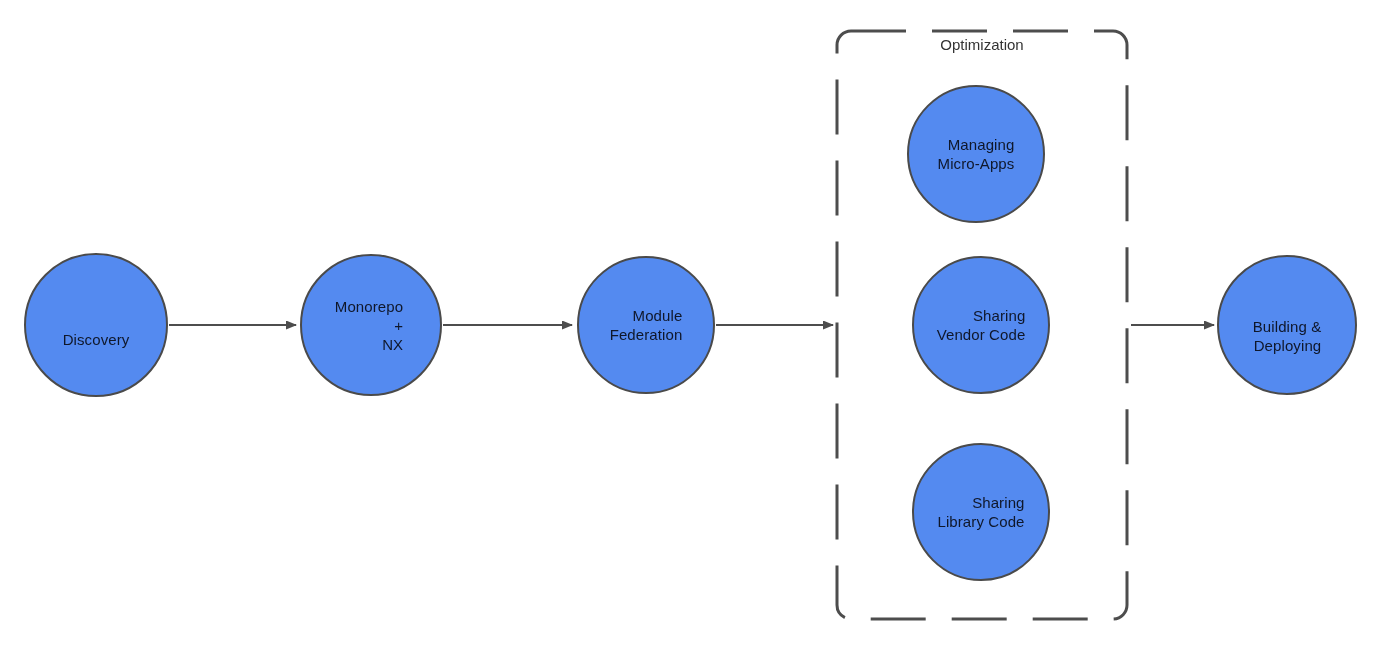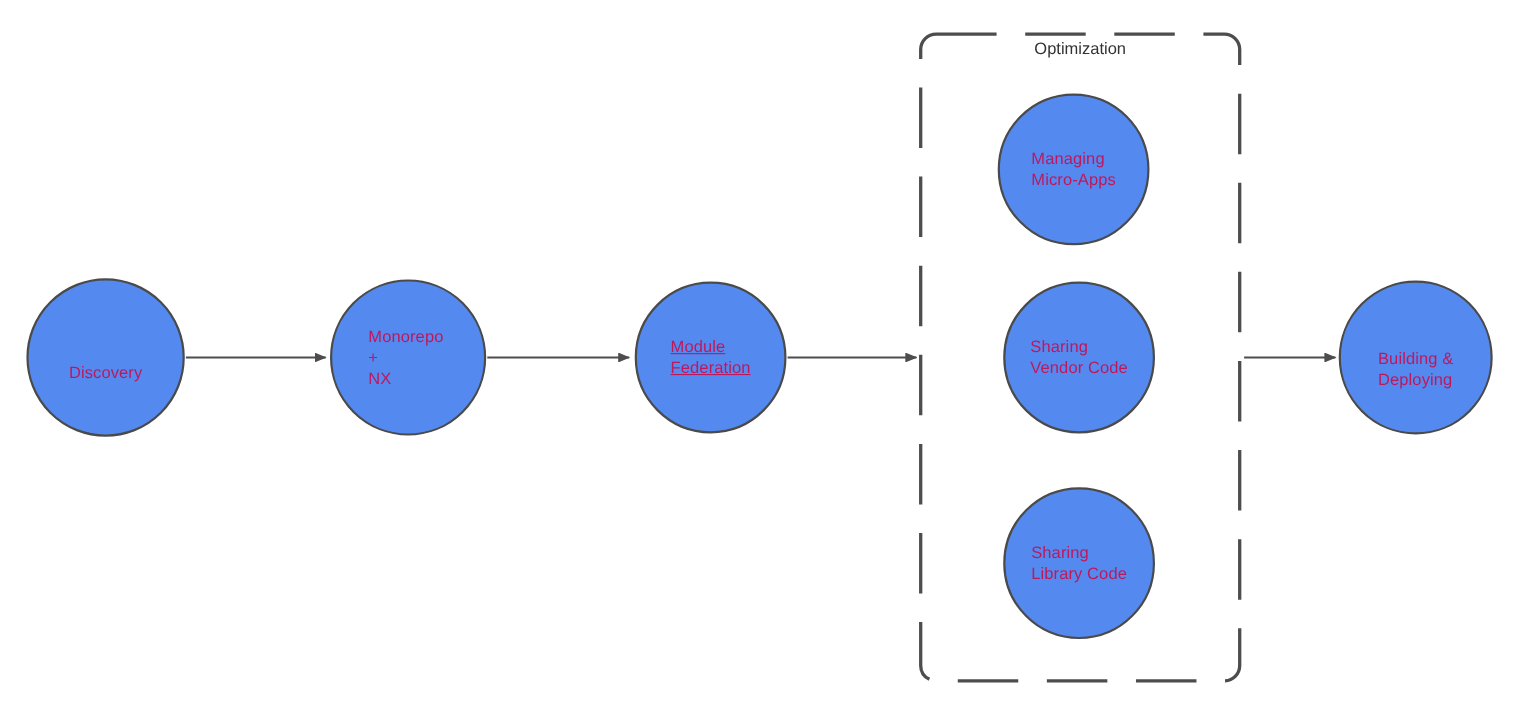--- a/index.html
+++ b/index.html
@@ -27,22 +27,22 @@
     width: 1382px;
     height: 654px;
   }
   .node {
     position: absolute;
     box-sizing: border-box;
     border-radius: 50%;
     display: flex;
     align-items: center;
     justify-content: center;
-    text-align: left;
-    color: #be185d;
+    text-align: right;
+    color: #0f172a;
     font-size: 15px;
     line-height: 19px;
     letter-spacing: 0.1px;
     -webkit-font-smoothing: antialiased;
     z-index: 3;
   }
   .node-label {
     display: block;
     white-space: pre-line;
     padding: 0 6px;
@@ -94,21 +94,21 @@
 
   <div id="node-label-layer">
       <div class="node" style="left: 25px; top: 268px; width: 142px; height: 142px;">
         <span class="node-label">Discovery</span>
       </div>
       <div class="node" style="left: 299px; top: 255px; width: 140px; height: 140px;">
         <span class="node-label">Monorepo
 +
 NX</span>
       </div>
-      <div class="node" style="left: 578px; top: 257px; width: 136px; height: 136px; text-decoration: underline;">
+      <div class="node" style="left: 578px; top: 257px; width: 136px; height: 136px;">
         <span class="node-label">Module
 Federation</span>
       </div>
       <div class="node" style="left: 908px; top: 86px; width: 136px; height: 136px;">
         <span class="node-label">Managing
 Micro-Apps</span>
       </div>
       <div class="node" style="left: 913px; top: 257px; width: 136px; height: 136px;">
         <span class="node-label">Sharing
 Vendor Code</span>

